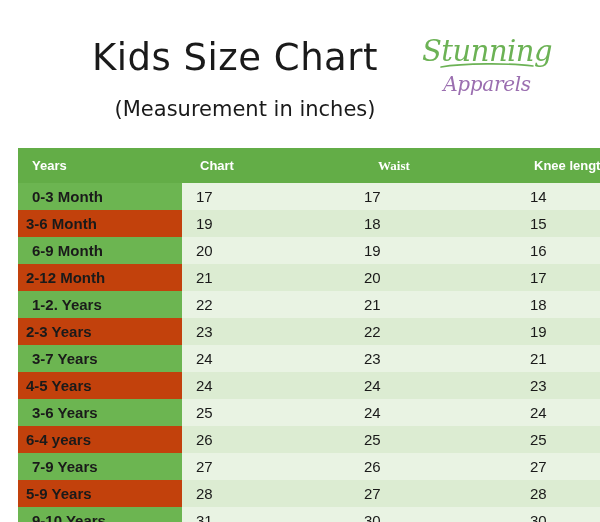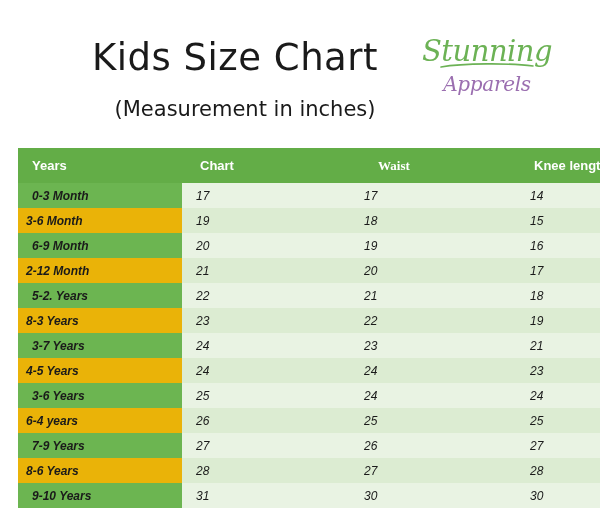--- a/index.html
+++ b/index.html
@@ -102,38 +102,37 @@
     text-align: left;
     padding: 9px 0 9px 14px;
     height: 17px;
   }
   table.size-table th.c-size { width: 150px; }
   table.size-table th.c-chest { width: 150px; padding-left: 18px; }
   table.size-table th.c-waist { width: 138px; padding-left: 28px; font-family: Liberation Serif, serif; }
   table.size-table th.c-knee { width: 126px; padding-left: 18px; }
 
   table.size-table td {
-    font-size: 12px;
+    font-size: 15px;
     color: #1a1a1a;
     padding: 5px 0 5px 14px;
     height: 15px;
-    font-style: italic;
   }
   td.size-cell {
     color: #ffffff;
     font-weight: bold;
     font-size: 12.5px;
   }
   td.val-chest { padding-left: 18px; }
   td.val-waist { padding-left: 28px; }
   td.val-knee  { padding-left: 18px; }
 
   
   tr.odd  td.size-cell { background: #6cb551; }
-  tr.even td.size-cell { background: #eab308; padding-left: 8px; }
+  tr.even td.size-cell { background: #c2410c; padding-left: 8px; }
   
   tr.odd  td.val { background: #e9f3e3; }
   tr.even td.val { background: #dcecd2; }
 </style>
 </head>
 <body>
 
 <div class="page">
 
   <div class="header">
@@ -178,27 +177,27 @@
             <td class="val val-waist">19</td>
             <td class="val val-knee">16</td>
           </tr>
           <tr class="even">
             <td class="size-cell">2-12 Month</td>
             <td class="val val-chest">21</td>
             <td class="val val-waist">20</td>
             <td class="val val-knee">17</td>
           </tr>
           <tr class="odd">
-            <td class="size-cell">5-2. Years</td>
+            <td class="size-cell">1-2. Years</td>
             <td class="val val-chest">22</td>
             <td class="val val-waist">21</td>
             <td class="val val-knee">18</td>
           </tr>
           <tr class="even">
-            <td class="size-cell">8-3 Years</td>
+            <td class="size-cell">2-3 Years</td>
             <td class="val val-chest">23</td>
             <td class="val val-waist">22</td>
             <td class="val val-knee">19</td>
           </tr>
           <tr class="odd">
             <td class="size-cell">3-7 Years</td>
             <td class="val val-chest">24</td>
             <td class="val val-waist">23</td>
             <td class="val val-knee">21</td>
           </tr>
@@ -220,21 +219,21 @@
             <td class="val val-waist">25</td>
             <td class="val val-knee">25</td>
           </tr>
           <tr class="odd">
             <td class="size-cell">7-9 Years</td>
             <td class="val val-chest">27</td>
             <td class="val val-waist">26</td>
             <td class="val val-knee">27</td>
           </tr>
           <tr class="even">
-            <td class="size-cell">8-6 Years</td>
+            <td class="size-cell">5-9 Years</td>
             <td class="val val-chest">28</td>
             <td class="val val-waist">27</td>
             <td class="val val-knee">28</td>
           </tr>
           <tr class="odd">
             <td class="size-cell">9-10 Years</td>
             <td class="val val-chest">31</td>
             <td class="val val-waist">30</td>
             <td class="val val-knee">30</td>
           </tr>

